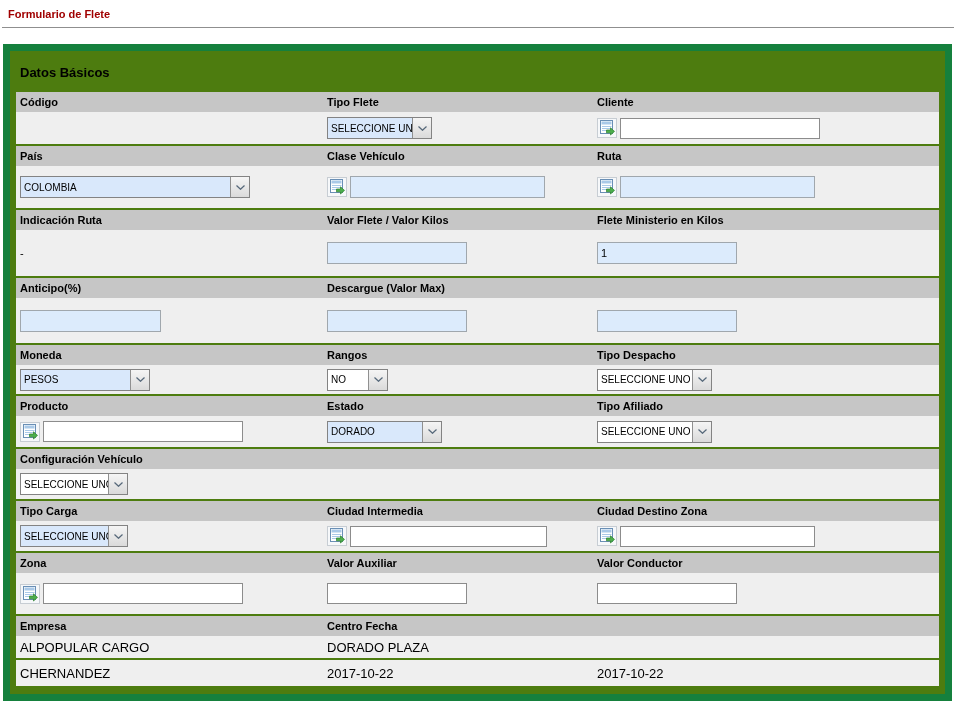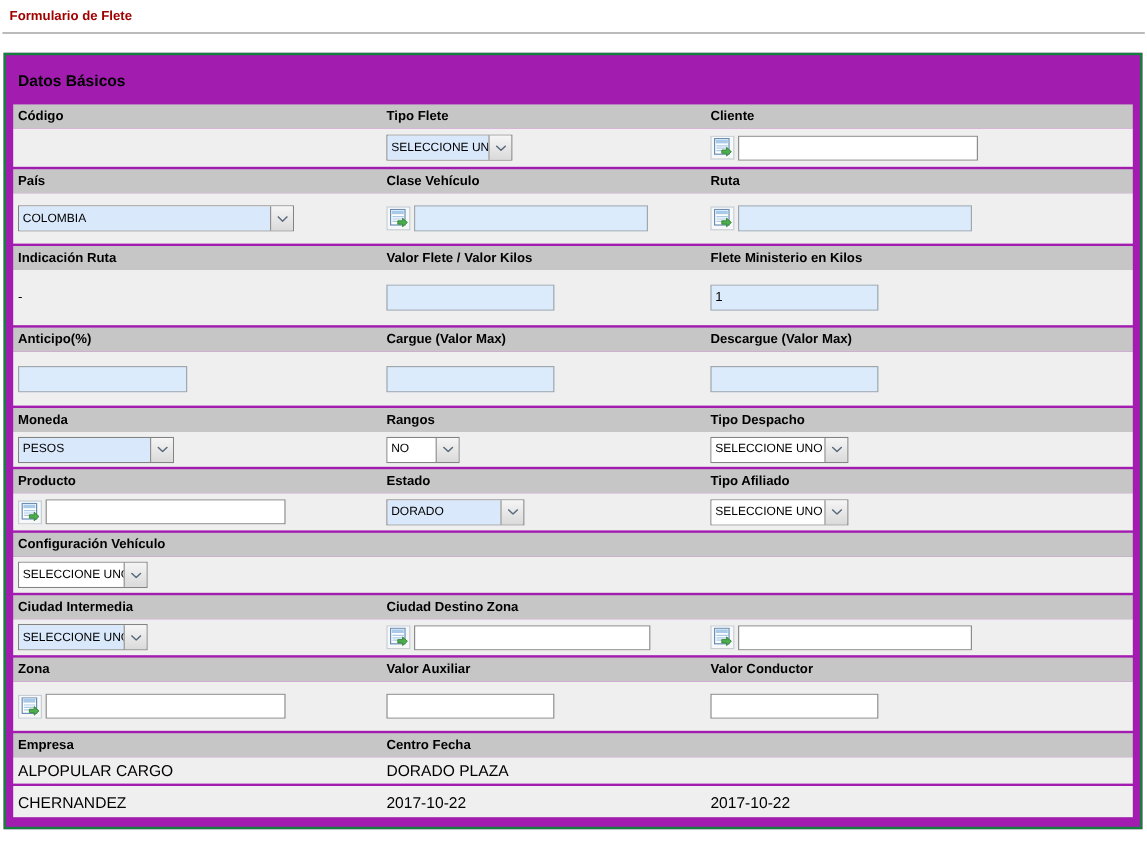--- a/index.html
+++ b/index.html
@@ -7,22 +7,22 @@
   body {
     width:956px; height:716px; background:#ffffff; overflow:hidden;
     font-family:"Liberation Sans","DejaVu Sans",sans-serif; font-size:11px; color:#000;
   }
   .page-header { padding:8px 8px 0 8px; }
   .page-title { color:#a00000; font-size:11px; font-weight:bold; }
   .rule { border:none; border-top:1px solid #8f8f8f; margin:7px 2px 0 2px; height:0; }
 
   .panel {
     margin:16px 4px 0 3px;
-    border:2px solid #15803d;
-    background:#a21caf;
+    border:7px solid #15803d;
+    background:#4d7c0f;
     padding-bottom:6px;
   }
   .panel-title { font-size:13px; font-weight:bold; padding:14px 10px 12px 10px; }
 
   .group { margin:0 6px 2px 6px; }
   .row { display:grid; grid-template-columns:307px 270px 1fr; align-items:center; }
   .row.labels { background:#c6c6c6; height:20px; font-weight:bold; }
   .row.labels.single { grid-template-columns:1fr; }
   .row.inputs { background:#efefef; }
   .cell { padding-left:4px; white-space:nowrap; overflow:hidden; }
@@ -174,21 +174,20 @@
       </div>
       <div class="cell">
         <input class="tfield blue w140" value="1" style="">
       </div>
     </div>
   </div>
 
   <div class="group g4">
     <div class="row labels">
       <div class="cell">Anticipo(%)</div>
-      <div class="cell">Cargue (Valor Max)</div>
       <div class="cell">Descargue (Valor Max)</div>
     </div>
     <div class="row inputs">
       <div class="cell">
         <input class="tfield blue w141" value="" style="">
       </div>
       <div class="cell">
         <input class="tfield blue w140" value="" style="">
       </div>
       <div class="cell">
@@ -297,20 +296,21 @@
 </span>
           </span>
       </div>
       <div class="cell"></div>
       <div class="cell"></div>
     </div>
   </div>
 
   <div class="group g8">
     <div class="row labels">
+      <div class="cell">Tipo Carga</div>
       <div class="cell">Ciudad Intermedia</div>
       <div class="cell">Ciudad Destino Zona</div>
     </div>
     <div class="row inputs">
       <div class="cell">
         <span class="sel blue sw108">
             <span class="sel-text">SELECCIONE UNO</span>
             <span class="sel-arrow icon-slot">
   <svg width="9" height="5" viewBox="0 0 9 5" aria-hidden="true">
     <polyline points="0.5,0.5 4.5,4.3 8.5,0.5" fill="none" stroke="#56687a" stroke-width="1.2"></polyline>

